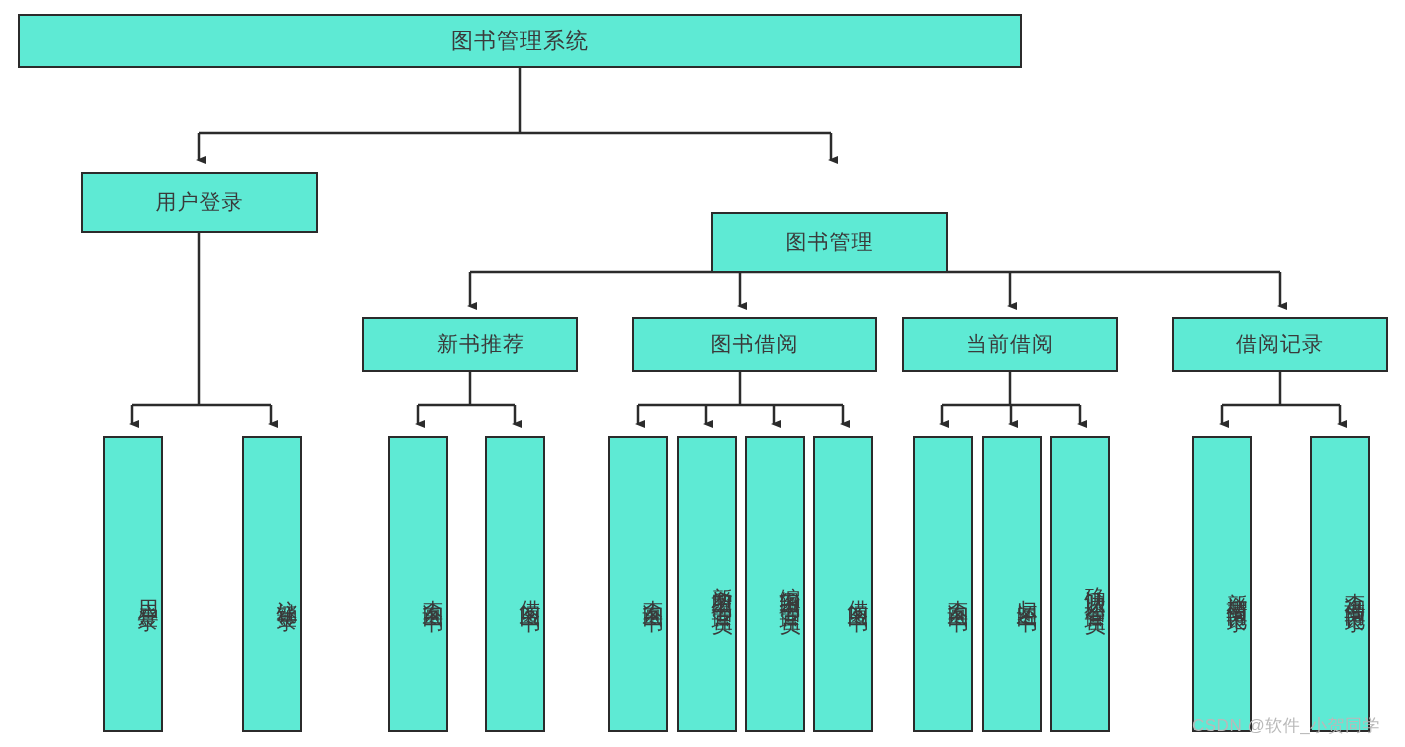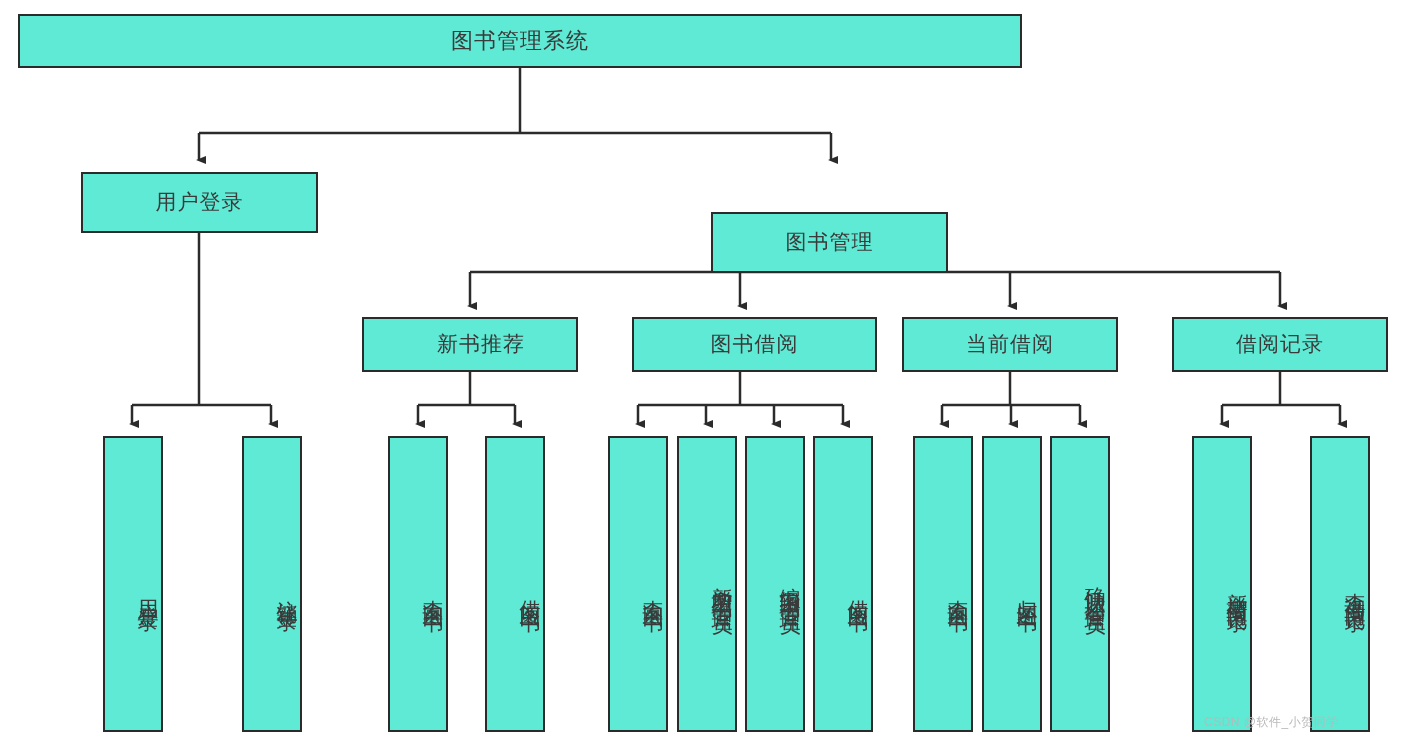--- a/index.html
+++ b/index.html
@@ -50,25 +50,24 @@
     font-size: 21px;
     letter-spacing: 4px;
   }
   .node.leaf.tall-text {
     padding-top: 8px;
   }
   .watermark {
     position: absolute;
     left: 1192px;
     top: 714px;
-    font-size: 12px;
+    font-size: 17px;
     color: #b9b9b9;
     white-space: nowrap;
     letter-spacing: 0.5px;
-    padding-left: 12px;
   }
 </style>
 </head>
 <body>
 
 <div id="canvas">
 
   <svg id="edges" viewBox="0 0 1405 747">
     <defs>
       <marker id="arrow" markerWidth="10" markerHeight="10" refX="4" refY="7" orient="auto" markerUnits="userSpaceOnUse">

